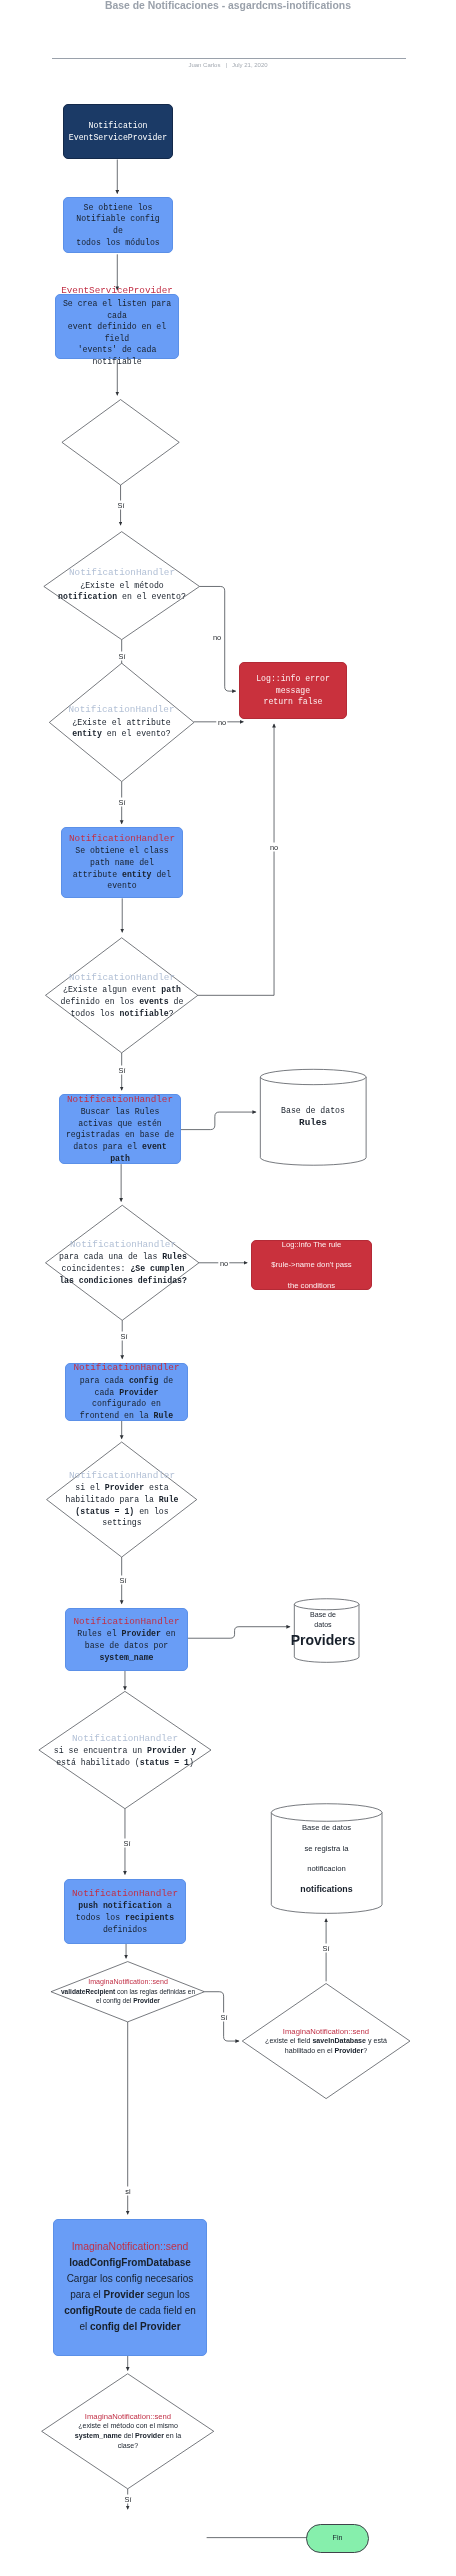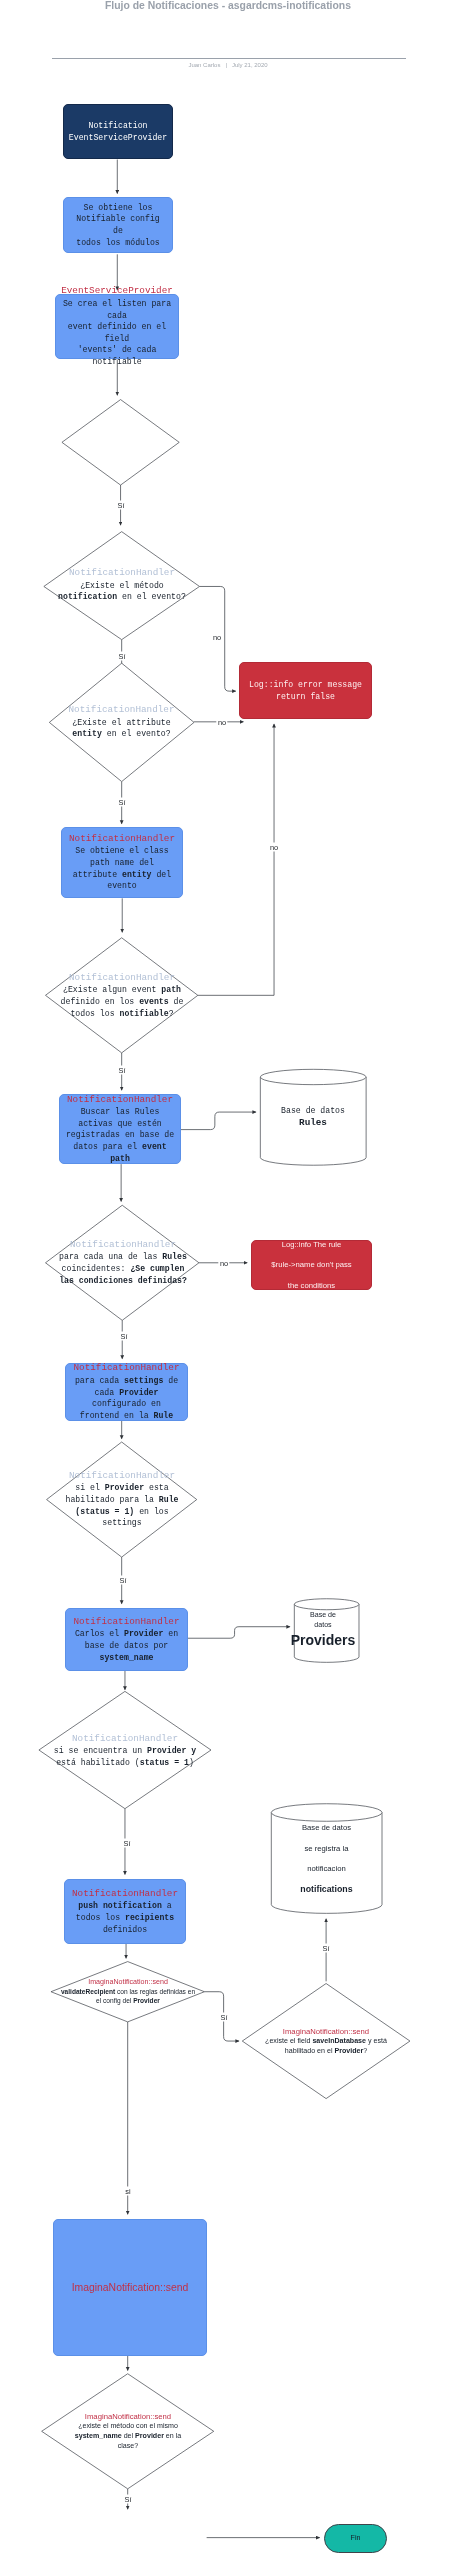--- a/index.html
+++ b/index.html
@@ -91,21 +91,21 @@
       <path d="M475 1964 L475 2111 A96.5 14 0 0 0 668 2111 L668 1964"></path>
       <ellipse cx="571.5" cy="1964" rx="96.5" ry="14"></ellipse>
       <path d="M537 2926 L537 3022 A59 10 0 0 0 655 3022 L655 2926"></path>
       <ellipse cx="596" cy="2926" rx="59" ry="10"></ellipse>
       <path d="M495 3306 L495 3474 A101 16 0 0 0 697 3474 L697 3306"></path>
       <ellipse cx="596" cy="3306" rx="101" ry="16"></ellipse>
     </g>
   </svg>
 
   <div class="abs" style="left:0;right:0;top:70;text-align:center;z-index:2">
-    <span class="doc-title">Flujo de Notificaciones - asgardcms-inotifications</span>
+    <span class="doc-title">Base de Notificaciones - asgardcms-inotifications</span>
   </div>
   <div class="abs rule-line" style="left:52px;top:58px;width:354px"></div>
   <div class="abs doc-sub" style="left:0;right:0;top:62px;text-align:center;z-index:2">
     <span>Juan Carlos</span>
     <span style="margin:0 3.3px">|</span>
     <span>July 21, 2020</span>
   </div>
 
   <div class="abs box dark flex-c f15 node" style="left:63px;top:104px;width:110px;height:55px">
     <div>Notification</div>
@@ -128,21 +128,21 @@
       <span class="blockline">'events'  de cada notifiable</span>
     </div>
   </div>
 
 
   <div class="abs flex-c f15 dtext" style="left:44px;top:531px;width:156px;height:108px;padding:0 10px">
     <div class="t-grey f17">NotificationHandler</div>
     <div><span>¿Existe el método </span><b>notification</b><span> en el evento?</span></div>
   </div>
 
-  <div class="abs redbox flex-c f15 node" style="left:239px;top:662px;width:133px;height:57px">
+  <div class="abs redbox flex-c f15 node" style="left:239px;top:662px;width:108px;height:57px">
     <div>Log::info error message</div>
     <div>return false</div>
   </div>
 
   <div class="abs flex-c f15 dtext" style="left:49px;top:663px;width:145px;height:118px;padding:0 11px">
     <div class="t-grey f17">NotificationHandler</div>
     <div><span>¿Existe el attribute </span><b>entity</b><span> en el evento?</span></div>
   </div>
 
   <div class="abs box blue flex-c f15 node" style="left:61px;top:827px;width:122px;height:71px">
@@ -171,31 +171,31 @@
   </div>
 
   <div class="abs redbox flex-c f14 node" style="left:251px;top:1240px;width:121px;height:50px">
     <div>Log::info The rule</div>
     <div>$rule-&gt;name don't pass</div>
     <div>the conditions</div>
   </div>
 
   <div class="abs box blue flex-c f15 node" style="left:65px;top:1363px;width:123px;height:58px">
     <div class="t-red f17">NotificationHandler</div>
-    <div><span>para cada </span><b>settings</b><span> de cada </span><b>Provider</b><span> configurado en frontend en la </span><b>Rule</b></div>
+    <div><span>para cada </span><b>config</b><span> de cada </span><b>Provider</b><span> configurado en frontend en la </span><b>Rule</b></div>
   </div>
 
   <div class="abs flex-c f15 dtext" style="left:47px;top:1442px;width:150px;height:115px;padding:0 6.6px">
     <div class="t-grey f17">NotificationHandler</div>
     <div><span>si el </span><b>Provider</b><span> esta habilitado para la </span><b>Rule (status = 1)</b><span> en los settings</span></div>
   </div>
 
   <div class="abs box blue flex-c f15 node" style="left:65px;top:1608px;width:123px;height:63px">
     <div class="t-red f17">NotificationHandler</div>
-    <div><span>Carlos el </span><b>Provider</b><span> en base de datos por </span><b>system_name</b></div>
+    <div><span>Rules el </span><b>Provider</b><span> en base de datos por </span><b>system_name</b></div>
   </div>
 
   <div class="abs flex-c f13 ctext" style="left:294px;top:1599px;width:58px;height:64px">
     <div>Base de</div>
     <div>datos</div>
     <div style="font-weight:bold;font-size:14px">Providers</div>
   </div>
 
   <div class="abs flex-c f15 dtext" style="left:39px;top:1692px;width:172px;height:117px;padding:0 11px">
     <div class="t-grey f17">NotificationHandler</div>
@@ -219,29 +219,30 @@
     <div><b>validateRecipient</b><span> con las reglas definidas en el config del </span><b>Provider</b></div>
   </div>
 
   <div class="abs flex-c f13 dtext" style="left:242px;top:1984px;width:168px;height:115px;padding:0 16.4px">
     <div class="t-red f14">ImaginaNotification::send</div>
     <div><span>¿existe el field </span><b>saveInDatabase</b><span> y está habilitado en el </span><b>Provider</b><span>?</span></div>
   </div>
 
   <div class="abs box blue flex-c f18 node" style="left:53px;top:2219px;width:154px;height:137px">
     <div class="t-red f19">ImaginaNotification::send</div>
+    <div><b class="blockline">loadConfigFromDatabase</b><span>Cargar los config necesarios para el </span><b>Provider</b><span> segun los </span><b>configRoute</b><span> de cada field en el </span><b>config del Provider</b></div>
   </div>
 
   <div class="abs flex-c f13 dtext" style="left:42px;top:2374px;width:172px;height:115px;padding:0 23px">
     <div class="t-red f14">ImaginaNotification::send</div>
     <div><span>¿existe el método con el mismo </span><b>system_name</b><span> del </span><b>Provider</b><span> en la clase?</span></div>
   </div>
 
 
-  <div class="abs flex-c f13 node" style="left:324px;top:2524px;width:61px;height:27.4px;background:#14b8a6;border:0.7px solid #3f444a;border-radius:548px">
+  <div class="abs flex-c f13 node" style="left:306px;top:2524px;width:61px;height:27.4px;background:#86efac;border:0.7px solid #3f444a;border-radius:548px">
     <span>Fin</span>
   </div>
 
   <div class="abs lbl" style="left:121px;top:505px">Sí</div>
   <div class="abs lbl" style="left:122px;top:656px">Sí</div>
   <div class="abs lbl" style="left:217px;top:637px">no</div>
   <div class="abs lbl" style="left:222px;top:722px">no</div>
   <div class="abs lbl" style="left:122px;top:802px">Sí</div>
   <div class="abs lbl" style="left:274px;top:847px">no</div>
   <div class="abs lbl" style="left:122px;top:1070px">Sí</div>

